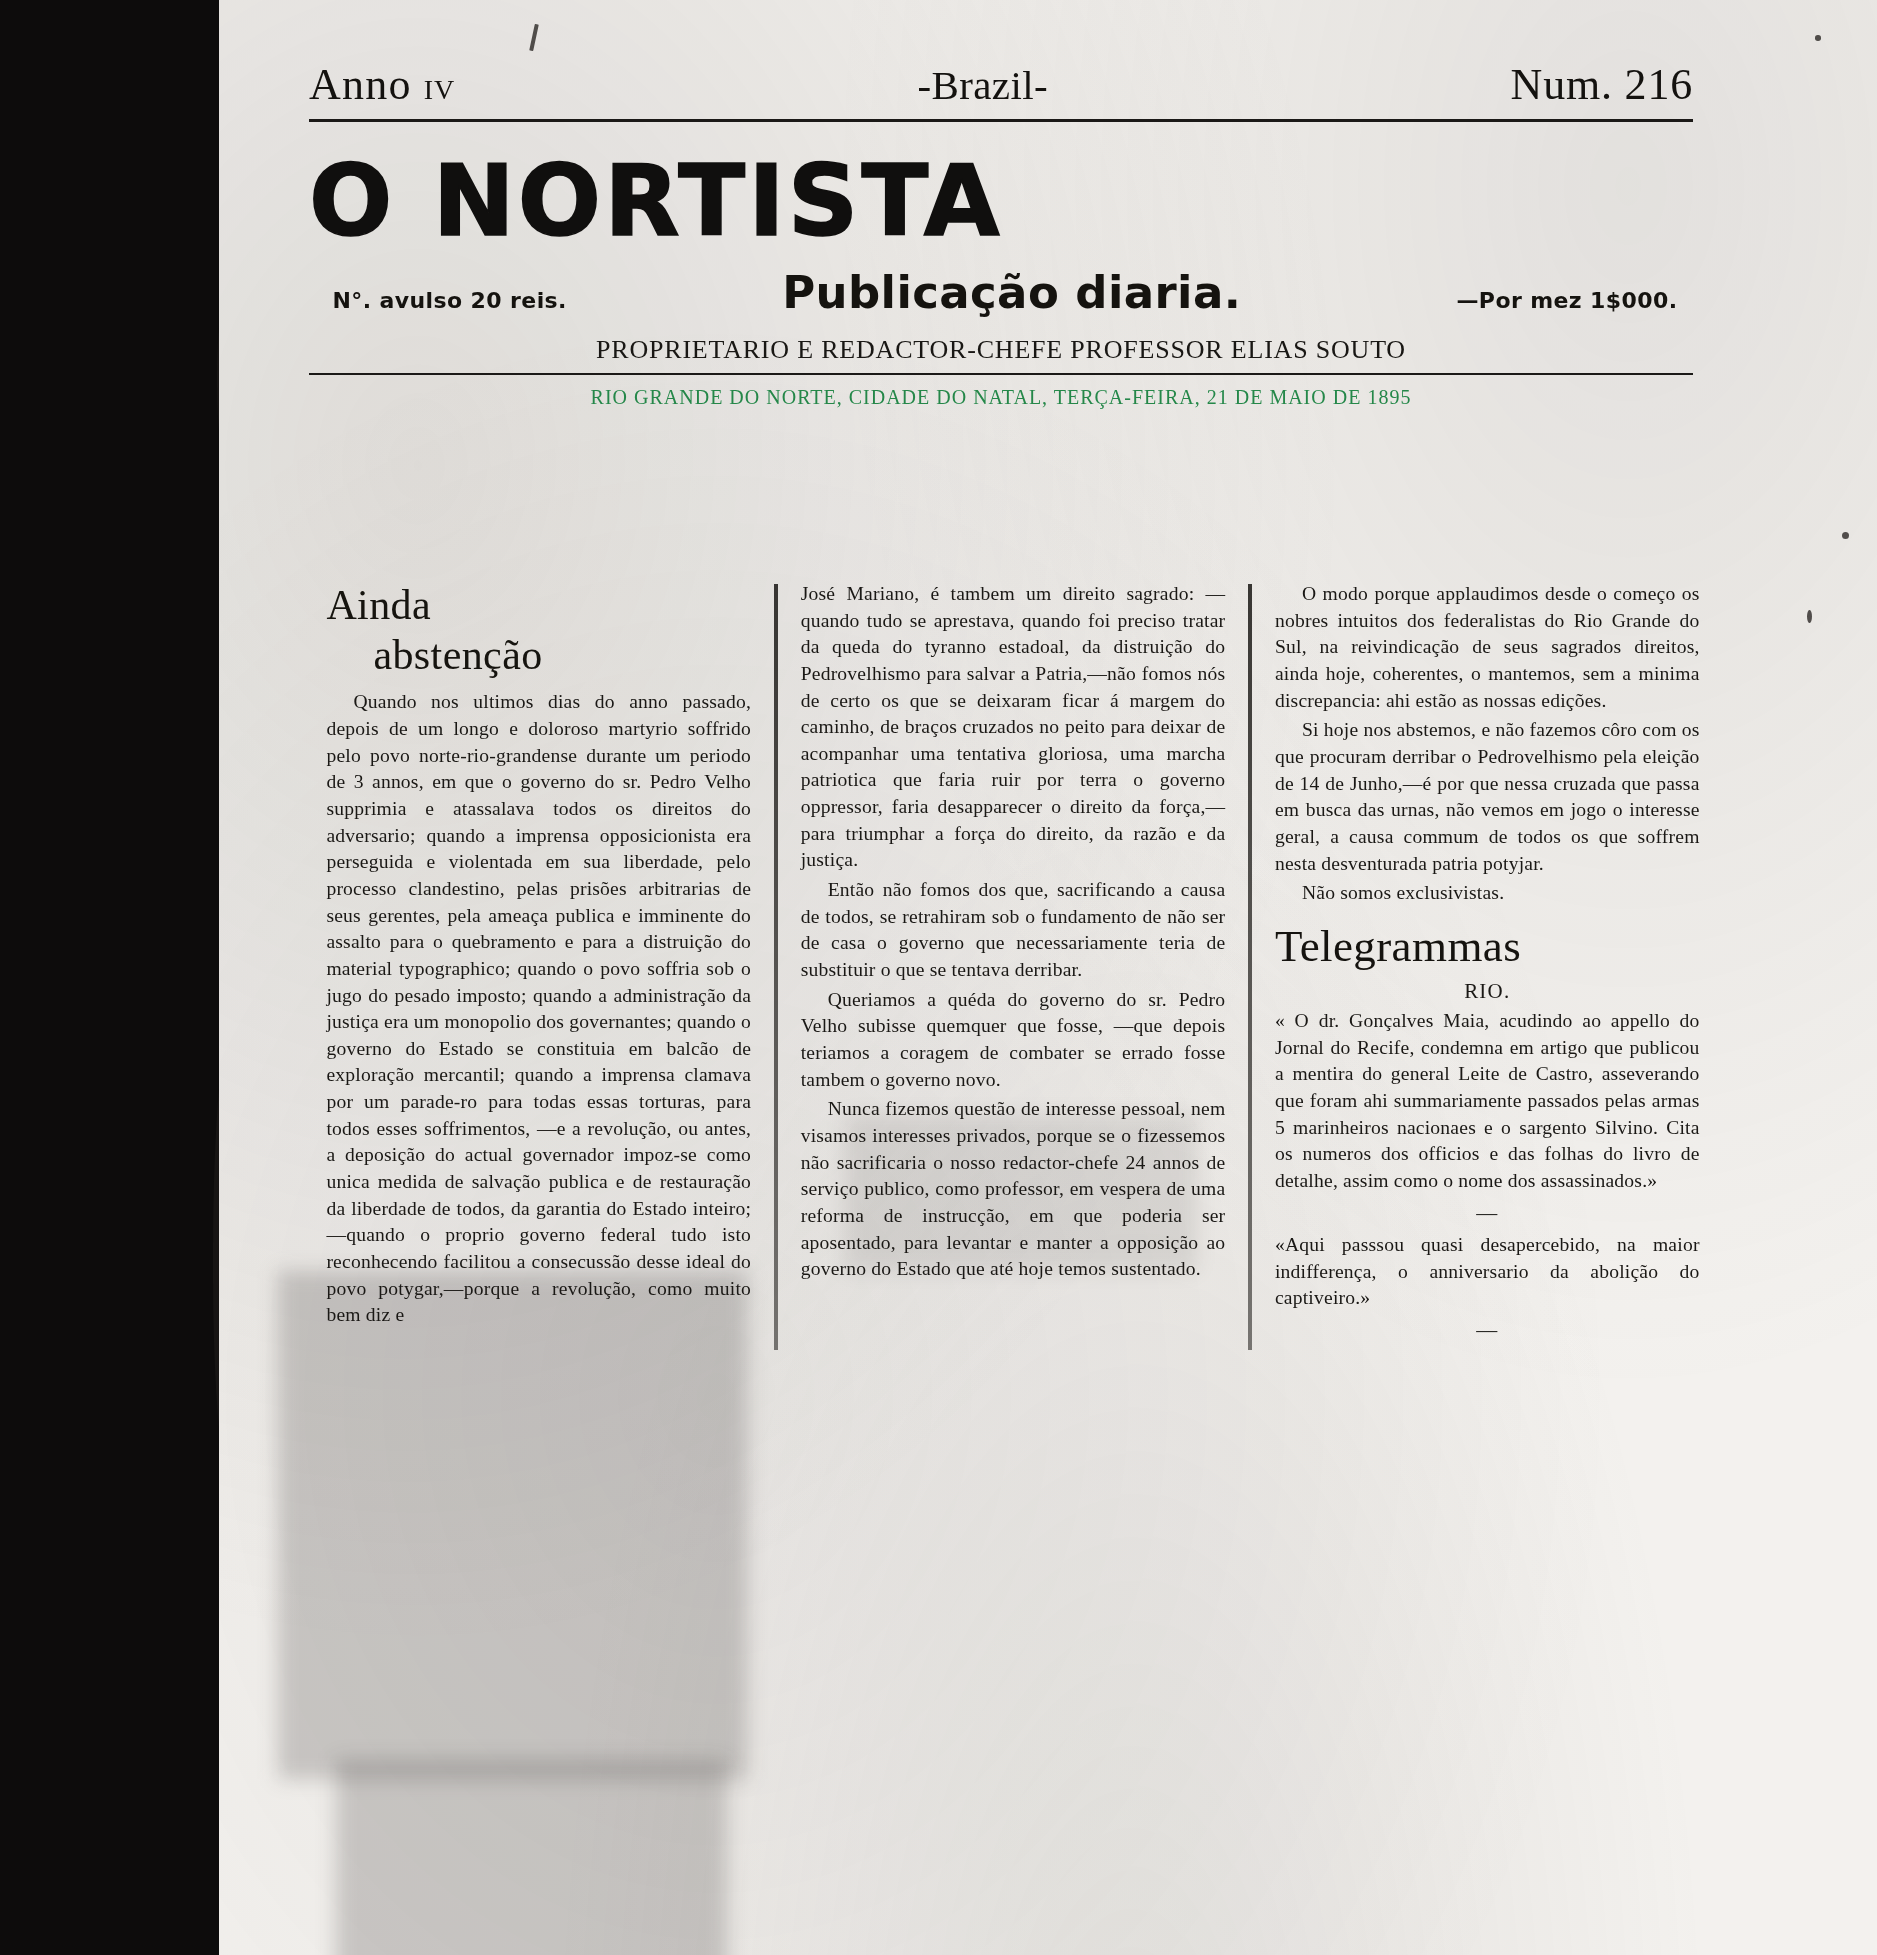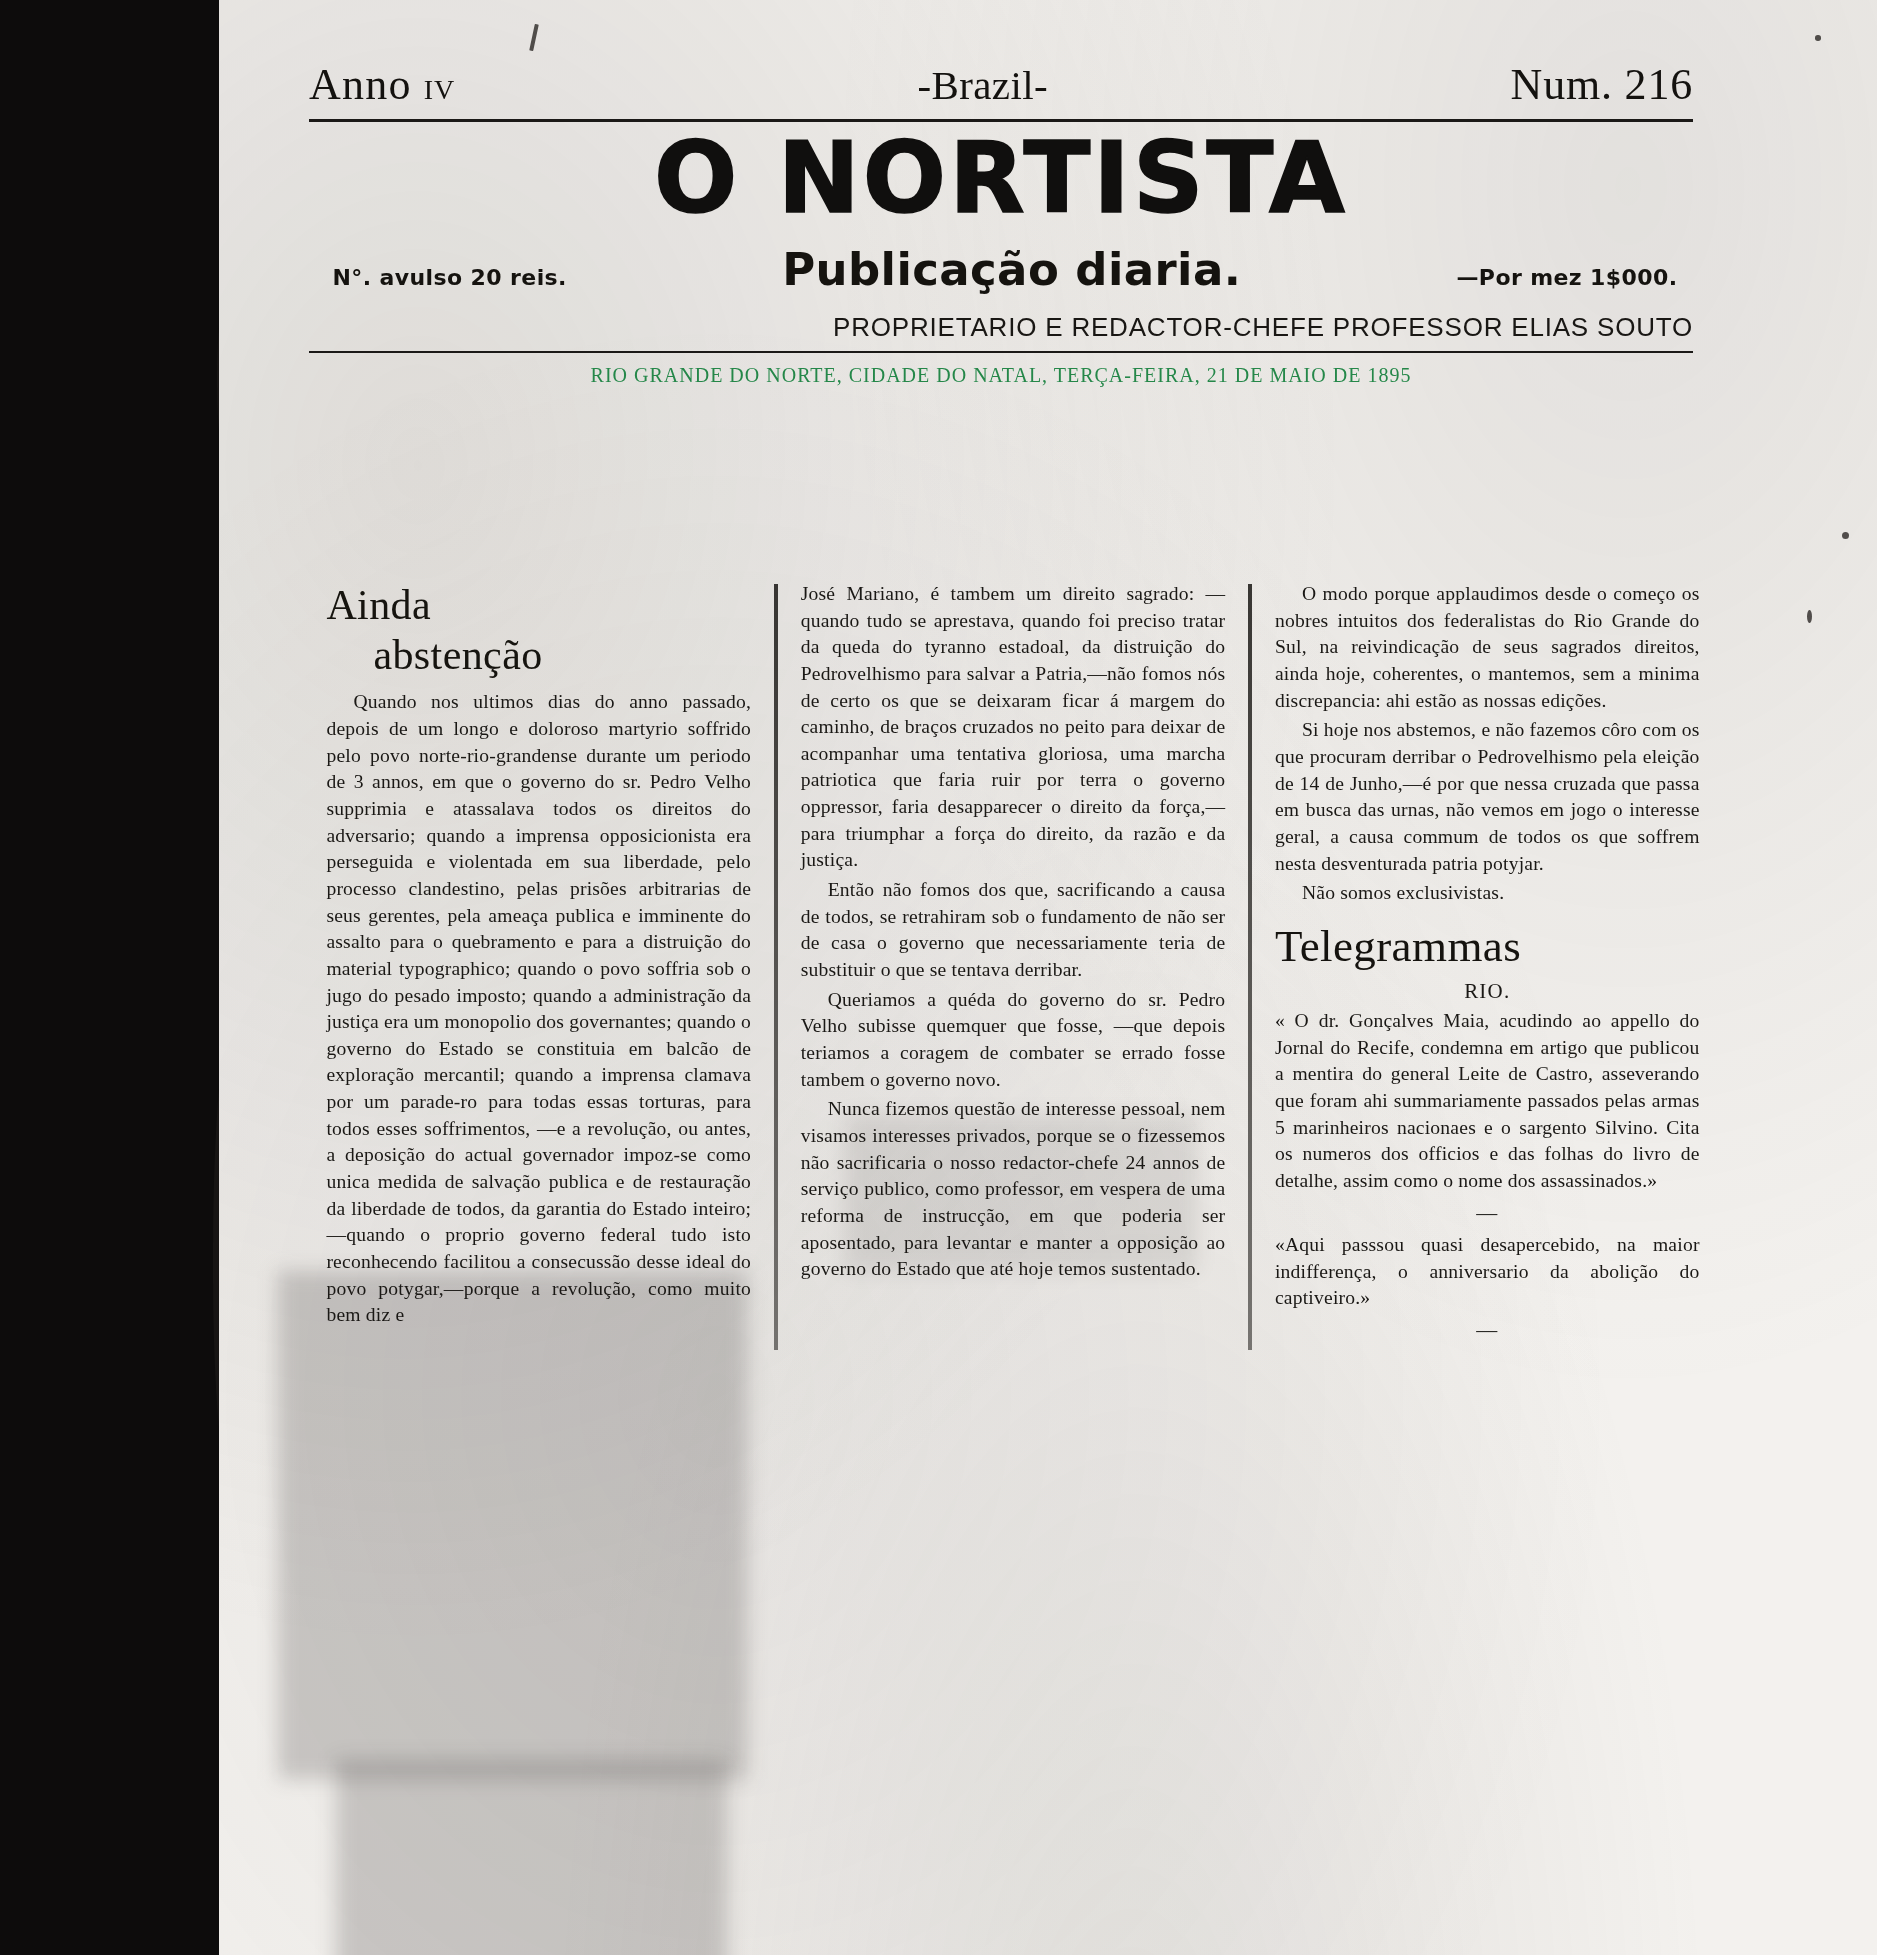--- a/index.html
+++ b/index.html
@@ -97,27 +97,27 @@
   }
   .rule {
     height: 3.5px;
     background: #1b1917;
     margin-top: 8.6px;
     width: 100%;
   }
   .rule.thin { height: 2px; }
 
   .title {
-    text-align: center;
+    text-align: left;
     font-family: "DejaVu Sans", sans-serif;
     font-weight: 700;
     font-size: 98px;
     letter-spacing: 3.1px;
     color: #100f0e;
-    margin-top: 5px;
+    margin-top: 28px;
     line-height: 1.05;
     -webkit-text-stroke: 1.6px #100f0e;
   }
 
   .subline {
     display: flex;
     align-items: baseline;
     justify-content: space-between;
     margin-top: 13.3px;
     color: #15130f;
@@ -137,22 +137,22 @@
   }
   .por-mez {
     font-family: "DejaVu Sans", sans-serif;
     font-weight: 700;
     font-size: 22px;
     letter-spacing: 0.4px;
     padding-right: 15.6px;
   }
 
   .proprietario {
-    text-align: right;
-    font-family: Liberation Sans, sans-serif;
+    text-align: center;
+    font-family: Liberation Serif, serif;
     font-size: 26px;
     letter-spacing: 0.8px;
     color: #191714;
     margin-top: 15.6px;
   }
 
   .dateline {
     text-align: center;
     font-family: "Liberation Serif", serif;
     font-size: 20px;

